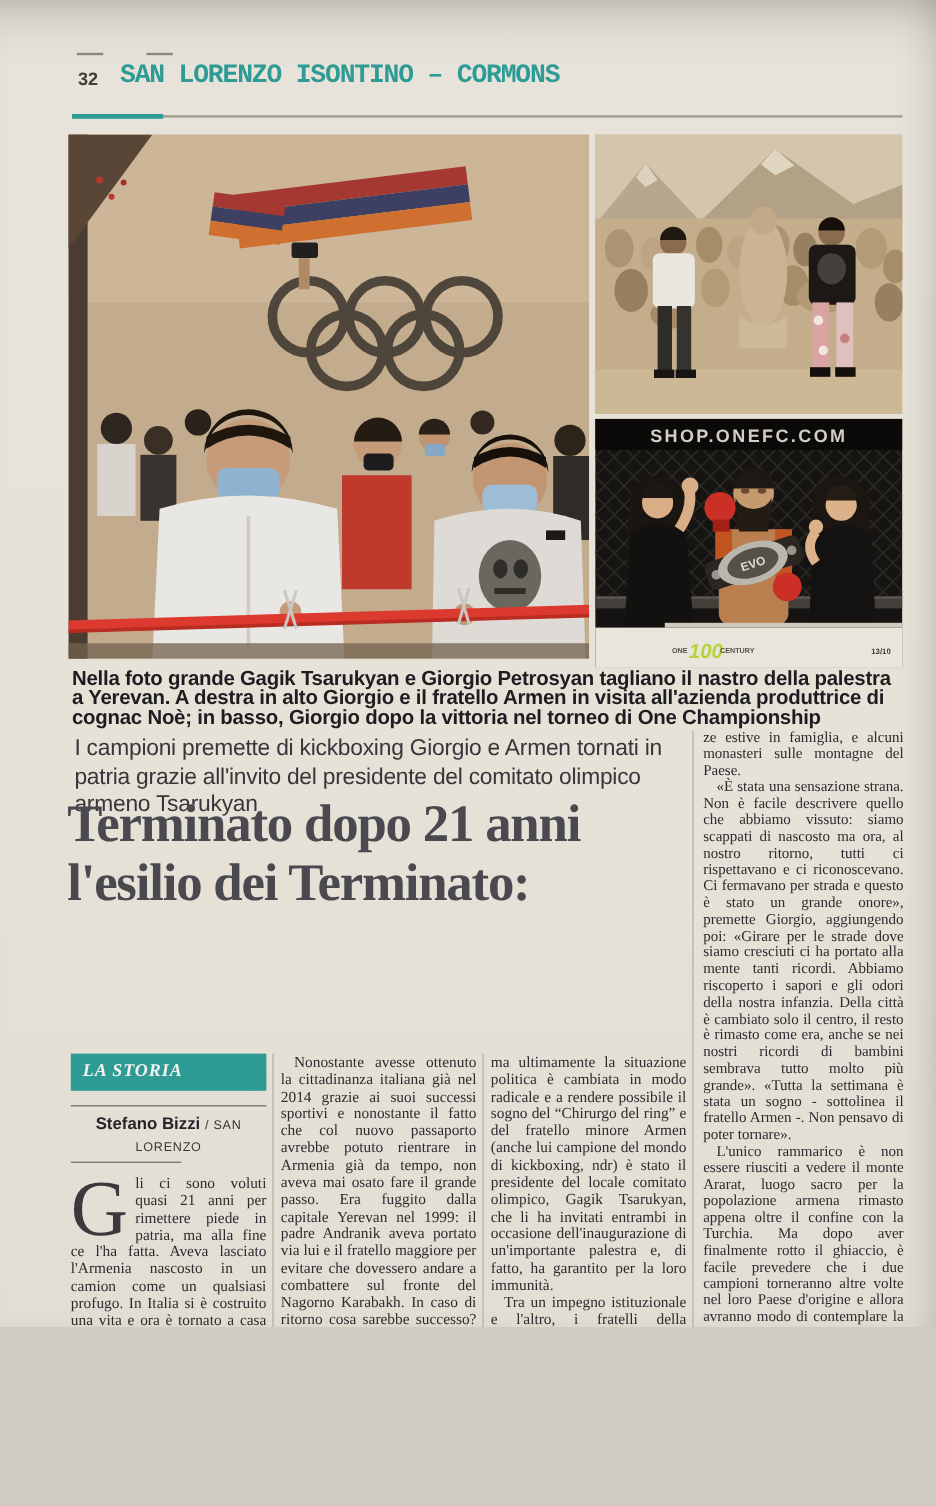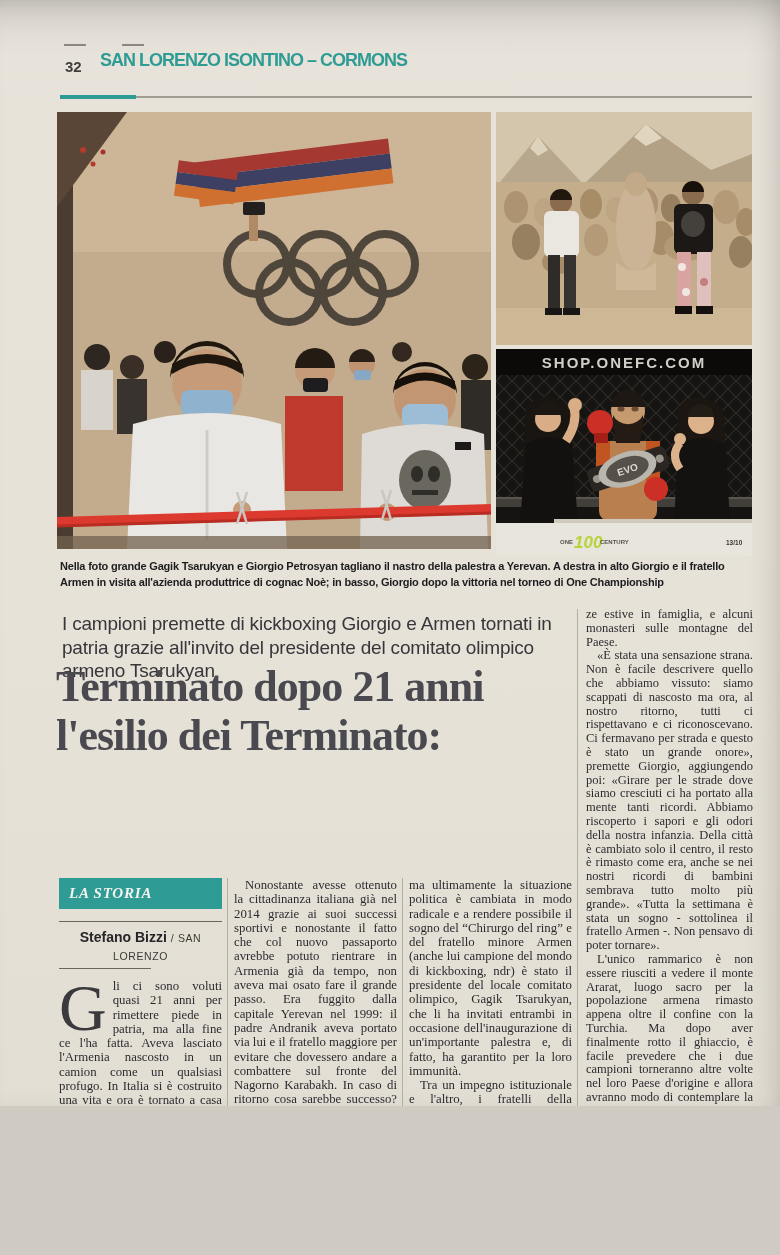--- a/index.html
+++ b/index.html
@@ -6,28 +6,28 @@
   .page{
     position:relative;width:780px;height:1106px;overflow:hidden;
     background:linear-gradient(180deg,#d9d5cd 0px,#e7e3da 55px,#e6e2d8 55%,#e2ded4 100%);
     box-shadow:inset -20px 0 35px -22px rgba(0,0,0,.22), inset 0 28px 30px -24px rgba(0,0,0,.15);
     font-family:"Liberation Serif", serif;color:#2c2b30;
   }
   .abs{position:absolute;}
   
   .crop-dash{height:2px;background:#8b877f;}
   .page-num{font-family:"Liberation Sans",sans-serif;font-weight:bold;font-size:15px;color:#3f3e3a;}
-  .section-title{font-family:Liberation Sans, sans-serif;font-weight:bold;font-size:18px;
+  .section-title{font-family:Liberation Mono, monospace;font-weight:bold;font-size:22px;
     color:#2e9c94;letter-spacing:-1px;white-space:nowrap;}
   .head-rule{height:2px;background:#a29d93;}
   .head-rule-accent{height:4px;background:#2e9c94;}
   
   .photo{display:block;}
   
-  .caption{font-family:"Liberation Sans",sans-serif;font-weight:bold;font-size:11px;line-height:16px;
+  .caption{font-family:"Liberation Sans",sans-serif;font-weight:bold;font-size:17px;line-height:16px;
     color:#1d1c20;letter-spacing:-0.2px;}
   .kicker{font-family:"Liberation Sans",sans-serif;font-size:19px;line-height:23.5px;color:#37363b;letter-spacing:-0.2px;}
   .headline{font-family:"Liberation Serif",serif;font-weight:bold;font-size:44px;line-height:49px;
     color:#4a4950;letter-spacing:-1px;}
   
   .col{font-size:12.8px;line-height:14.3px;text-align:justify;hyphens:auto;-webkit-hyphens:auto;color:#2c2b30;}
   .col p{margin:0;}
   .col p.ind{text-indent:11px;}
   .vrule{width:1px;background:#b3aea4;}
   

